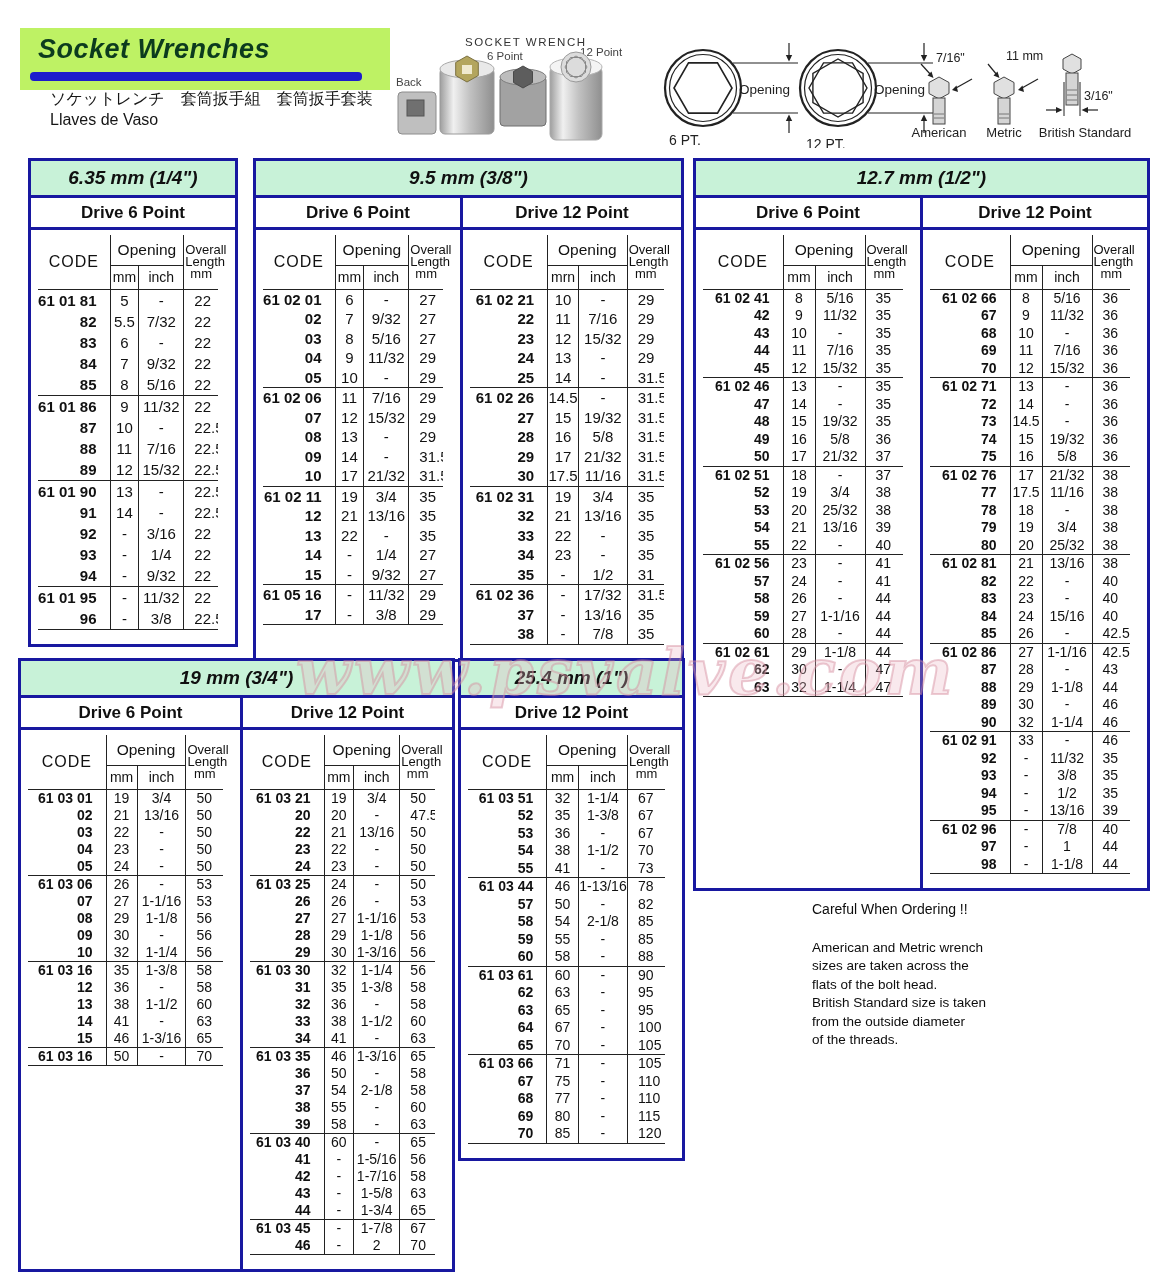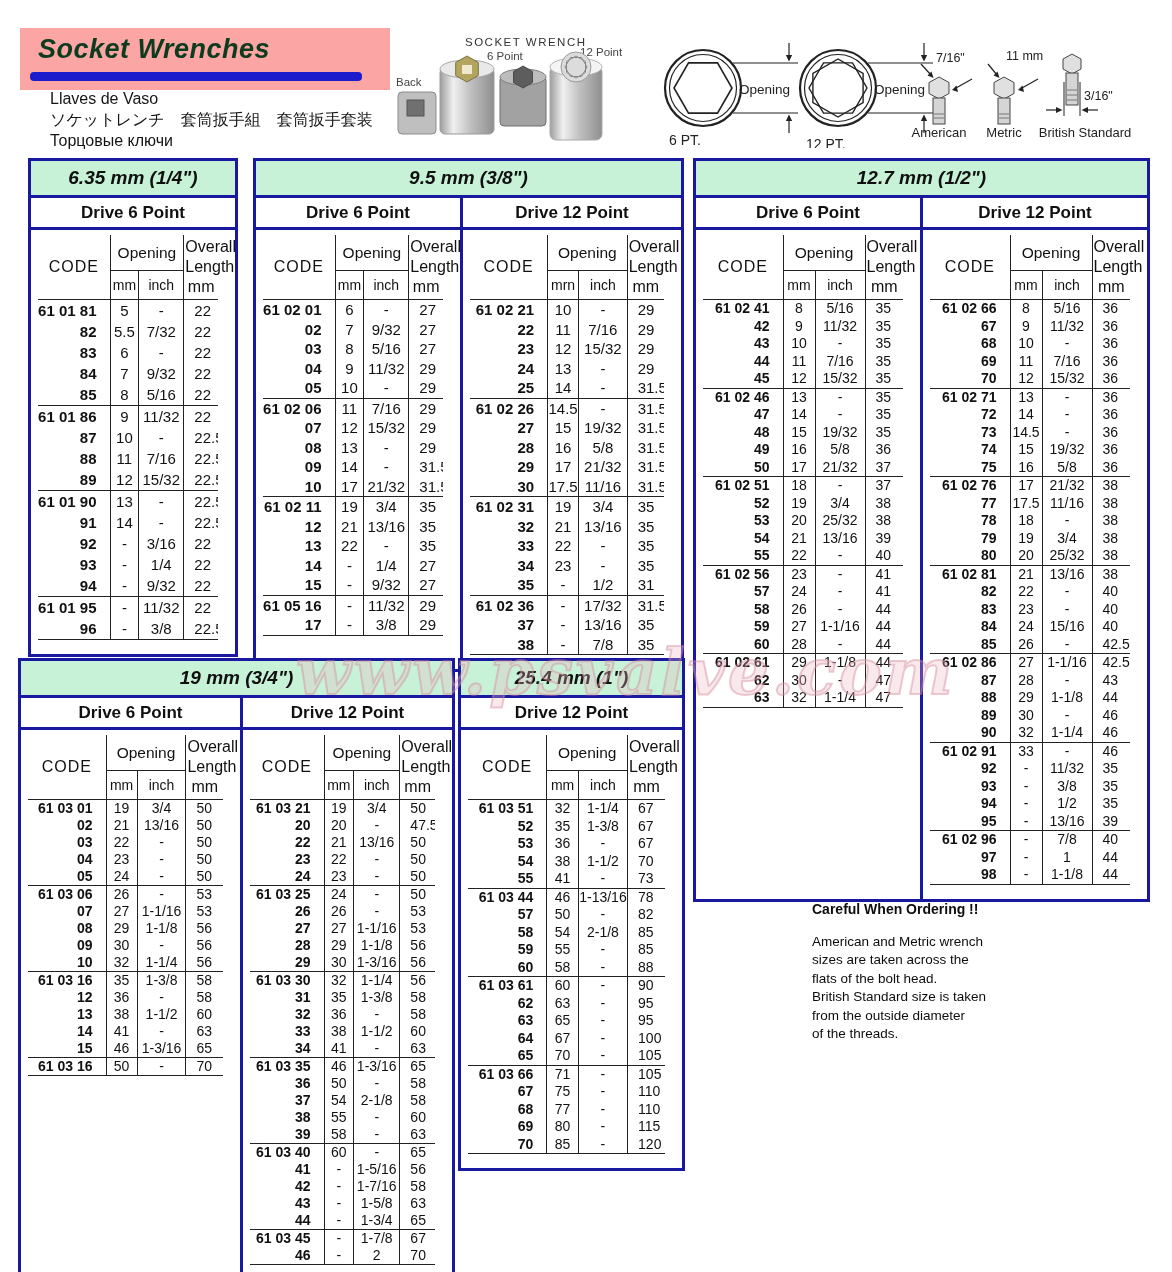--- a/index.html
+++ b/index.html
@@ -1,20 +1,20 @@
 <!DOCTYPE html>
 <html><head>
 <meta charset="utf-8">
 <style>
   * { margin:0; padding:0; box-sizing:border-box; }
   html,body { background:#fff; }
   body { width:1172px; height:1272px; position:relative; font-family:"Liberation Sans",sans-serif; color:#111; overflow:hidden; }
 
   
-  .brand-box { position:absolute; left:20px; top:28px; width:370px; height:62px; background:#fca5a5; }
+  .brand-box { position:absolute; left:20px; top:28px; width:370px; height:62px; background:#bef264; }
   .brand-title { position:absolute; left:18px; top:6px; font-size:27px; font-weight:bold; font-style:italic; color:#0c3b1e; letter-spacing:.5px; }
   .brand-bar { position:absolute; left:10px; top:44px; width:332px; height:9px; background:#1c1ccc; border-radius:4px; }
   .brand-sub { position:absolute; left:50px; top:88px; font-size:16px; line-height:21px; color:#151515; }
 
   .top-art { position:absolute; left:390px; top:24px; width:782px; height:124px; }
   .top-art .cap { font-size:11.5px; letter-spacing:1.5px; fill:#333; }
   .top-art .sm { font-size:11.5px; fill:#444; }
   .top-art .op { font-size:13.5px; fill:#222; }
   .top-art .pt { font-size:14px; fill:#222; }
   .top-art .bolt-lab { font-size:13px; fill:#222; text-anchor:middle; }
@@ -34,52 +34,51 @@
   .drive-label { text-align:center; font-weight:bold; font-size:17px; height:32px; line-height:30px; border-bottom:3px solid #1818a0; color:#101010; }
   .drive-body { padding:5px 17px 14px 7px; }
 
   table.spec { border-collapse:collapse; width:100%; border-bottom:1.6px solid #222; table-layout:fixed; }
   .w-code { width:40%; } .w-mm { width:16%; } .w-inch { width:25%; } .w-len { width:19%; }
   .spec th { font-weight:normal; color:#111; }
   .spec thead tr:first-child th { height:30px; vertical-align:middle; }
   .spec thead th { border-bottom:1.6px solid #222; text-align:center; }
   .h-code { font-size:16px; letter-spacing:1px; }
   .h-open { font-size:15.5px; border-left:1.6px solid #222; }
-  .h-len  { font-size:16px; line-height:20px; border-left:1.6px solid #222; padding:2px 1px;margin-left:28px; }
+  .h-len  { font-size:13px; line-height:12px; border-left:1.6px solid #222; padding:2px 1px;margin-left:28px; }
   .h-mm, .h-inch { font-size:14px; height:24px; border-left:1.6px solid #222; }
   .spec td { height:var(--rh,20px); line-height:var(--rh,20px); font-size:var(--fs,15px); white-space:nowrap; overflow:hidden; }
   .c-code { font-weight:bold; text-align:right; padding-right:13px; }
   .c-mm   { border-left:1.6px solid #222; text-align:center; }
   .c-inch { border-left:1.6px solid #222; text-align:center; }
   .c-len  { border-left:1.6px solid #222; text-align:left; padding-left:10px; }
   tr.gs td { border-top:1.6px solid #222; }
 
   .s635 { left:28px;  top:158px; width:210px; --rh:21px;   --fs:15px; }
   .s95  { left:253px; top:158px; width:431px; --rh:19.5px; --fs:15px; }
   .s127 { left:693px; top:158px; width:457px; --rh:17.5px; --fs:14px; }
   .s19  { left:18px;  top:658px; width:437px; --rh:17px;   --fs:14px; }
   .s254 { left:458px; top:658px; width:227px; --rh:17.5px; --fs:14px; }
   .s95 .drive-6 { flex:0 0 204px; }
   .s19 .drive-6 { flex:0 0 219px; }
 
   
   .note { position:absolute; left:812px; top:900px; width:250px; font-size:13.5px; line-height:18.5px; color:#0d0d0d; }
-  .note-title { font-weight:bold; font-size:14px; margin-bottom:14px; }
+  .note-title { font-weight:normal; font-size:14px; margin-bottom:20px; }
 </style>
 </head>
 <body>
 
 <div class="brand-box">
   <div class="brand-title">Socket Wrenches</div>
   <div class="brand-bar"></div>
 </div>
 <div class="brand-sub">
+  <div>ソケットレンチ　套筒扳手組　套筒扳手套装</div>
   <div>Llaves de Vaso</div>
-  <div>ソケットレンチ　套筒扳手組　套筒扳手套装</div>
-  <div>Торцовые ключи</div>
 </div>
 
 <svg class="top-art" viewBox="0 0 782 124">
   <defs>
     <linearGradient id="met" x1="0" y1="0" x2="1" y2="0">
       <stop offset="0" stop-color="#9e9e9e"></stop>
         <stop offset="0.25" stop-color="#f0f0f0"></stop>
       <stop offset="0.55" stop-color="#c2c2c2"></stop>
         <stop offset="1" stop-color="#8f8f8f"></stop>
     </linearGradient>

